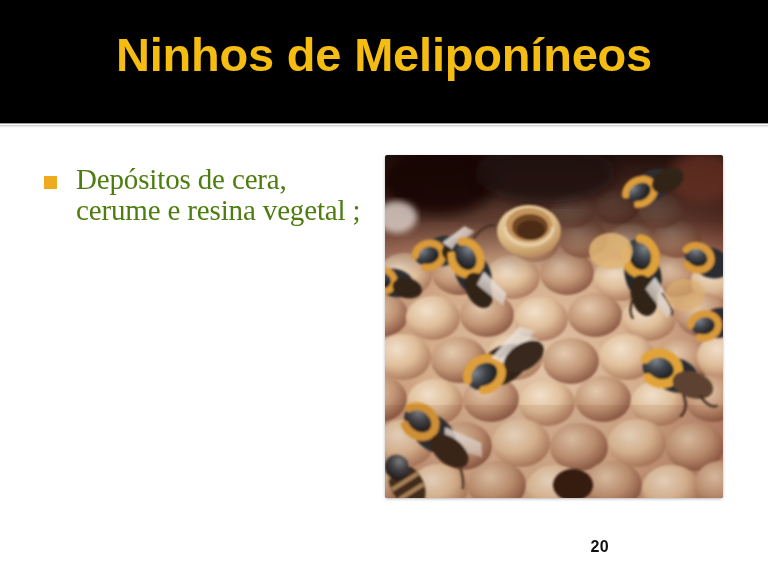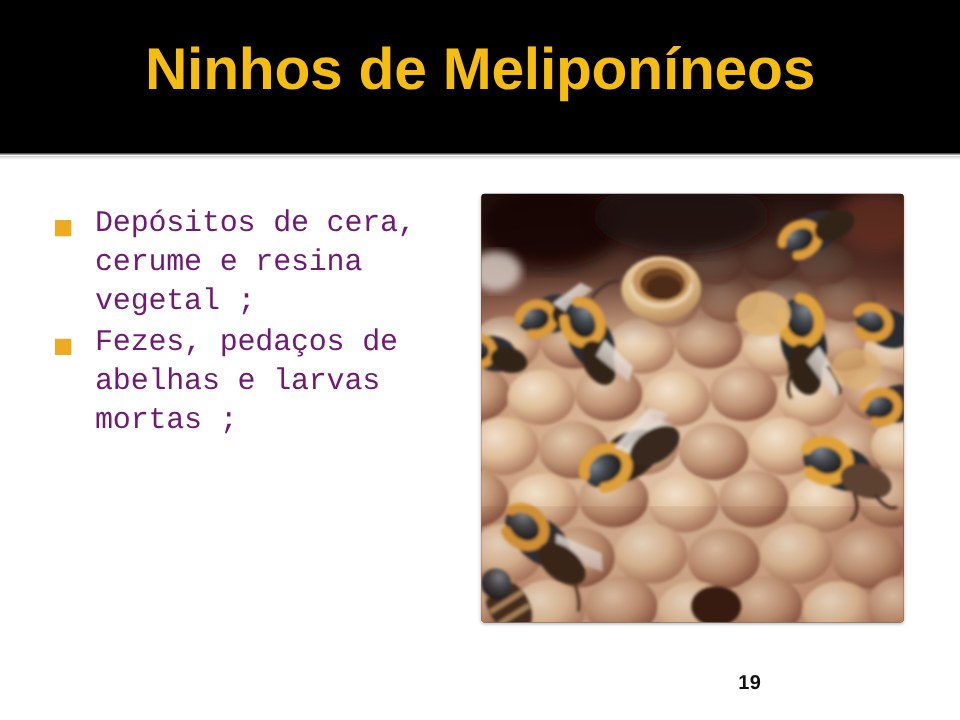--- a/index.html
+++ b/index.html
@@ -80,23 +80,23 @@
   .bullet-marker {
     flex: 0 0 auto;
     width: 13px;
     height: 13px;
     background: #eeab20;
     margin-top: 12px;
     margin-right: 19px;
   }
   .bullet-text {
     flex: 1 1 auto;
-    color: #701a75;
-    font-family: Liberation Mono, monospace;
-    font-size: 24px;
+    color: #4d7c0f;
+    font-family: Liberation Serif, serif;
+    font-size: 29px;
     line-height: 31px;
     letter-spacing: -0.15px;
   }
 
   
   .photo-frame {
     position: absolute;
     left: 385px;
     top: 155px;
     width: 338px;
@@ -136,24 +136,20 @@
   <div class="header-rule"></div>
   <div class="header-rule-2"></div>
 
   <div class="bullets">
 
     <div class="bullet-row">
       <span class="bullet-marker"></span>
       <span class="bullet-text">Depósitos de cera, cerume e resina vegetal ;</span>
     </div>
 
-    <div class="bullet-row">
-      <span class="bullet-marker"></span>
-      <span class="bullet-text">Fezes, pedaços de abelhas e larvas mortas ;</span>
-    </div>
 
 
   </div>
 
   <div class="photo-frame">
     <svg class="photo-canvas" viewBox="0 0 338 343" preserveAspectRatio="none">
       <defs>
         <radialGradient id="combBase" cx="45%" cy="62%" r="78%">
           <stop offset="0%" stop-color="#e8cdb0"></stop>
           <stop offset="45%" stop-color="#d8b291"></stop>
@@ -375,15 +371,15 @@
       </g>
 
       <ellipse cx="226" cy="96" rx="22" ry="18" fill="#e8bf7d" opacity="0.85" filter="url(#soft)"></ellipse>
       <ellipse cx="300" cy="140" rx="20" ry="16" fill="#e3b877" opacity="0.7" filter="url(#soft)"></ellipse>
 
       <rect x="0" y="0" width="338" height="343" fill="#8a4a30" opacity="0.07"></rect>
       <rect x="0" y="250" width="338" height="93" fill="#6d3522" opacity="0.10"></rect>
     </svg>
   </div>
 
-  <div class="page-number">19</div>
+  <div class="page-number">20</div>
 
 </div>
 
 </body></html>

